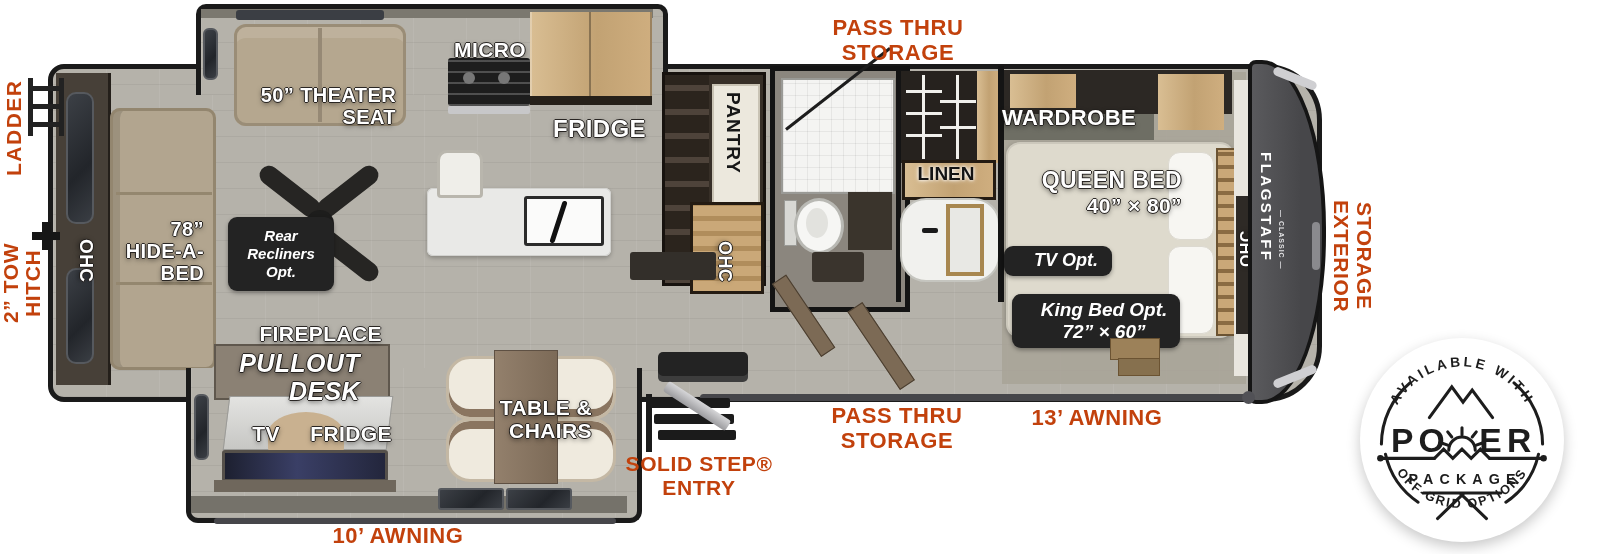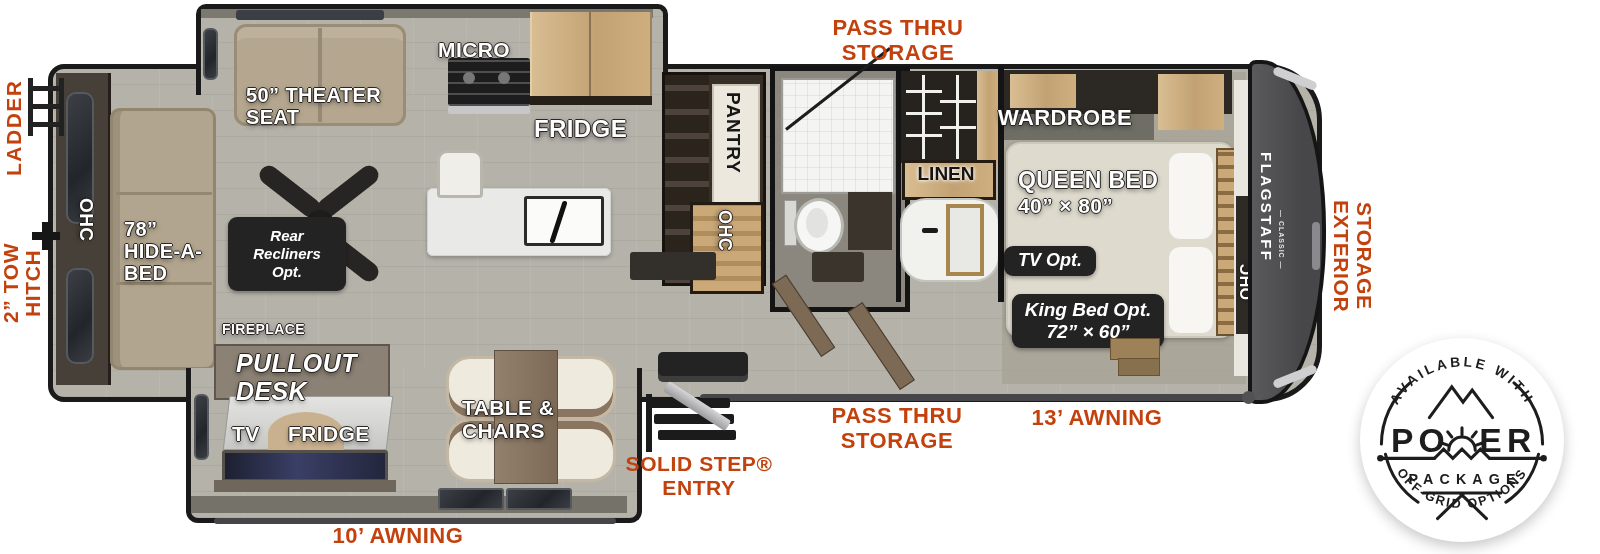--- a/index.html
+++ b/index.html
@@ -3,30 +3,30 @@
 <meta charset="utf-8">
 <style>
   html,body{margin:0;padding:0;background:#fff;}
   .stage{position:relative;width:1600px;height:554px;background:#ffffff;overflow:hidden;
          font-family:"Liberation Sans",sans-serif;}
   .abs{position:absolute;}
   .floor{background-color:#b5b2aa;
     background-image:
       repeating-linear-gradient(0deg, rgba(0,0,0,.05) 0 1px, rgba(0,0,0,0) 1px 26px),
       repeating-linear-gradient(90deg, rgba(255,255,255,.07) 0 1px, rgba(255,255,255,0) 1px 53px);}
-  .lbl{position:absolute;color:#fff;font-weight:bold;text-align:left;line-height:1.1;
+  .lbl{position:absolute;color:#fff;font-weight:bold;text-align:right;line-height:1.1;
        letter-spacing:.4px;
        text-shadow:0 1px 0 rgba(35,32,30,.95),0 -1px 0 rgba(35,32,30,.95),
                    1px 0 0 rgba(35,32,30,.95),-1px 0 0 rgba(35,32,30,.95),
                    0 2px 5px rgba(0,0,0,.55);}
   .xlbl{position:absolute;color:#c2410c;font-weight:bold;text-align:center;line-height:1.12;
         letter-spacing:.6px;}
   .opt{position:absolute;background:#232323;color:#fff;font-weight:bold;font-style:italic;
        text-align:center;border-radius:9px;line-height:1.18;
-       display:flex;flex-direction:column;justify-content:center;box-shadow:0 2px 4px rgba(0,0,0,.35);}
+       display:flex;flex-direction:column;justify-content:center;box-shadow:0 2px 4px rgba(0,0,0,.35);padding-left:16px;}
   .v-down{writing-mode:vertical-lr;}
   .v-up{writing-mode:vertical-rl;transform:rotate(180deg);}
   .wood{background:linear-gradient(90deg,#d9be93,#c2a273 55%,#cfae7f);}
   .win{background:linear-gradient(135deg,#3c4046,#22252a 60%,#3a3e44);border-radius:6px;border:2px solid #56595e;}
   .blade{position:absolute;width:72px;height:19px;background:#262523;border-radius:10px;}
   .badge-wrap{position:absolute;border-radius:50%;box-shadow:0 5px 14px rgba(0,0,0,.22);}
 </style>
 </head>
 <body>
 
@@ -69,21 +69,21 @@
               box-shadow:inset 0 0 0 3px #93866f, inset 10px 0 0 rgba(0,0,0,.12);"></div>
   <div class="abs" style="left:116px;top:192px;width:96px;height:3px;background:#94876f;"></div>
   <div class="abs" style="left:116px;top:282px;width:96px;height:3px;background:#94876f;"></div>
   <div class="lbl" style="left:124px;top:218px;width:80px;font-size:20px;">78” HIDE-A-BED</div>
 
   <div class="blade" style="left:254px;top:182px;transform:rotate(38deg);"></div>
   <div class="blade" style="left:312px;top:182px;transform:rotate(-38deg);"></div>
   <div class="blade" style="left:254px;top:246px;transform:rotate(-38deg);"></div>
   <div class="blade" style="left:312px;top:246px;transform:rotate(38deg);"></div>
   <div class="abs" style="left:306px;top:210px;width:28px;height:28px;background:#1d1d1c;border-radius:50%;"></div>
-  <div class="opt" style="left:228px;top:217px;width:94px;height:70px;font-size:15px;padding:2px 12px;font-style:italic;">Rear Recliners Opt.</div>
+  <div class="opt" style="left:228px;top:217px;width:94px;height:70px;font-size:15px;padding:2px 6px;font-style:italic;">Rear Recliners Opt.</div>
 
   <div class="abs" style="left:427px;top:188px;width:184px;height:68px;background:#e9e9e7;border-radius:6px;
               box-shadow:0 2px 4px rgba(0,0,0,.25), inset 0 0 0 1px #d2d2cf;"></div>
   <div class="abs" style="left:524px;top:196px;width:74px;height:44px;background:#fbfbfa;border:3px solid #2b2b2b;border-radius:3px;"></div>
   <div class="abs" style="left:556px;top:200px;width:5px;height:44px;background:#111;border-radius:3px;transform:rotate(18deg);"></div>
   <div class="abs" style="left:437px;top:150px;width:40px;height:42px;background:#efeee9;border:3px solid #b9b6ad;border-radius:10px 10px 4px 4px;"></div>
 
   <div class="abs" style="left:662px;top:72px;width:98px;height:208px;background:#372f27;border:3px solid #17120e;
               background-image:repeating-linear-gradient(0deg,#4e433a 0 6px,#2b241d 6px 24px);
               background-size:44px 100%;background-repeat:no-repeat;"></div>
@@ -163,21 +163,21 @@
   <div class="abs" style="left:1312px;top:222px;width:8px;height:48px;background:#8a8a8e;border-radius:4px;"></div>
 
   <div class="abs floor" style="left:186px;top:368px;width:446px;height:150px;border:5px solid #1a1a1a;border-top:none;
               border-radius:0 0 12px 12px;"></div>
   <div class="abs" style="left:191px;top:496px;width:436px;height:17px;background:#75726a;"></div>
   <div class="abs win" style="left:438px;top:488px;width:62px;height:18px;border-radius:3px;"></div>
   <div class="abs win" style="left:506px;top:488px;width:62px;height:18px;border-radius:3px;"></div>
   <div class="abs win" style="left:194px;top:394px;width:11px;height:62px;"></div>
 
   <div class="abs" style="left:214px;top:344px;width:172px;height:52px;background:#8b8174;border:2px solid #5f574d;"></div>
-  <div class="lbl" style="left:222px;top:322px;width:160px;font-size:14px;">FIREPLACE</div>
+  <div class="lbl" style="left:222px;top:322px;width:160px;font-size:21px;">FIREPLACE</div>
   <div class="abs" style="left:226px;top:396px;width:162px;height:52px;background:linear-gradient(180deg,#e3e3e1,#c7c7c4);
               transform:skewX(-7deg);border:1px solid #9b9b98;"></div>
   <div class="abs" style="left:268px;top:412px;width:76px;height:44px;background:#c9b190;border-radius:50% 50% 8px 8px;"></div>
   <div class="lbl" style="left:236px;top:350px;width:124px;font-size:25px;font-style:italic;">PULLOUT DESK</div>
   <div class="lbl" style="left:232px;top:422px;width:48px;font-size:21px;">TV</div>
   <div class="lbl" style="left:288px;top:422px;width:104px;font-size:21px;">FRIDGE</div>
   <div class="abs" style="left:222px;top:450px;width:160px;height:26px;border:3px solid #55504a;border-radius:3px;
               background:linear-gradient(90deg,#1d2030,#3a3f66 45%,#23263c);"></div>
   <div class="abs" style="left:214px;top:480px;width:182px;height:12px;background:#6f675c;"></div>
 

